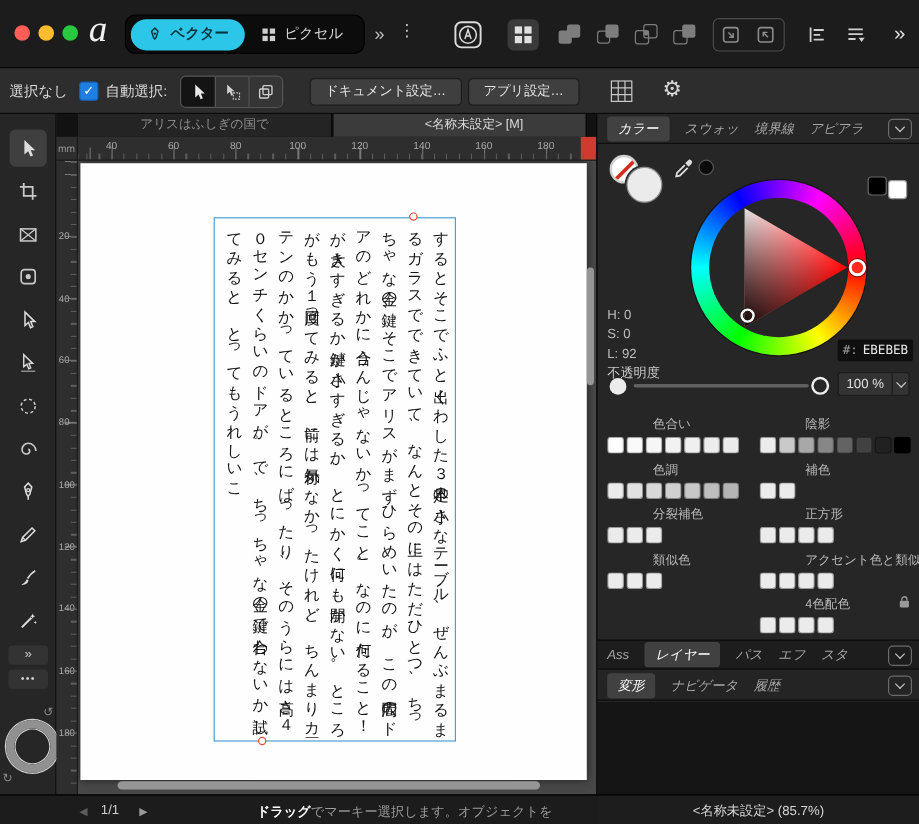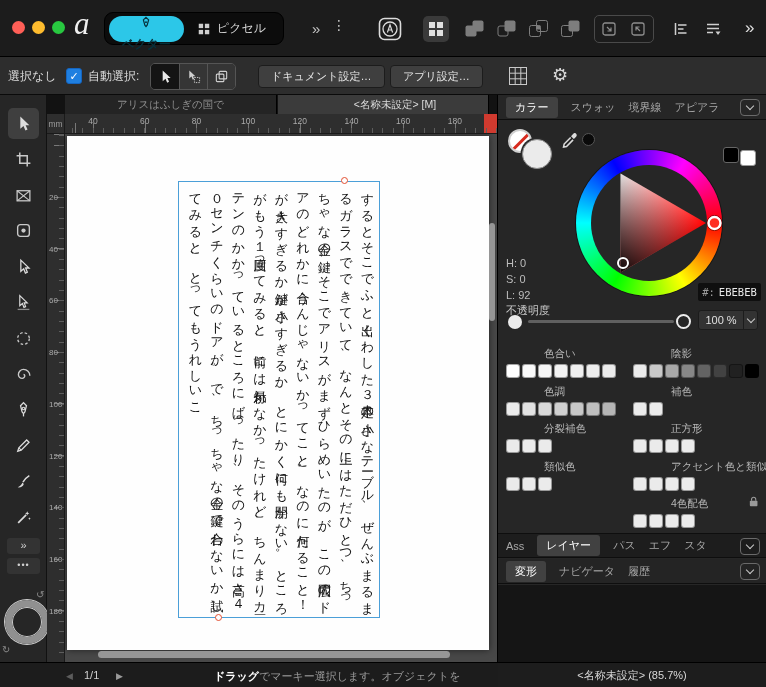--- a/index.html
+++ b/index.html
@@ -14,21 +14,21 @@
   .light{width:13px;height:13px;border-radius:50%;top:21px;}
   #light-close{left:12px;background:#ff5f57;}
   #light-min{left:32px;background:#febc2e;}
   #light-zoom{left:52px;background:#28c840;}
   #logo-a{left:74px;top:6px;font-family:"Liberation Serif","DejaVu Serif",serif;font-style:italic;
           font-size:31px;color:#f0f0f0;}
   #persona-bar{left:104px;top:12px;height:33px;background:#0c0c0c;border:1px solid #000;
                border-radius:9px;display:flex;align-items:center;padding:0 4px;}
   .persona{display:flex;align-items:center;gap:6px;height:26px;padding:0 13px;border-radius:13px;
            font-size:12px;color:#d8d8d8;cursor:default;}
-  .persona.active{background:#2cc7e8;color:#06323c;font-weight:bold;flex-direction:column;}
+  .persona.active{background:#2cc7e8;color:#06323c;font-weight:bold;}
   .tb-glyph{color:#c3c3c3;font-size:15px;line-height:1;}
   #tb-overflow1{left:312px;top:21px;}
   #tb-dots{left:332px;top:18px;font-size:14px;letter-spacing:0;}
   .tb-icon{top:16px;width:26px;height:26px;display:flex;align-items:center;justify-content:center;}
   .tb-icon.boxed{background:#3a3a3a;border-radius:5px;}
   #tb-group-insert{left:594px;top:15px;width:60px;height:28px;border:1px solid #4a4a4a;border-radius:5px;
                    display:flex;align-items:center;justify-content:space-around;}
   #tb-overflow2{left:745px;top:18px;font-size:17px;color:#e0e0e0;}
 
   
@@ -100,21 +100,21 @@
   #hscroll{left:33px;top:517px;width:352px;height:7px;background:#969696;border-radius:4px;}
 
   
   #divider{left:497px;top:95px;width:1px;height:592px;background:#000;}
   #rightpanel{left:498px;top:95px;width:268px;height:567px;background:#262626;}
   .ptab-row{position:absolute;left:0;width:268px;height:25px;display:flex;align-items:center;gap:13px;
         padding-left:8px;border-bottom:1px solid #0e0e0e;}
   #ptabs-color{top:0;background:#262626;}
   #ptabs-studio{top:438px;background:#1d1d1d;border-top:1px solid #0e0e0e;}
   #ptabs-transform{top:464px;background:#242424;text-align:center;}
-  .ptab{font-size:11px;color:#a8a8a8;white-space:nowrap;}
+  .ptab{font-size:11px;color:#a8a8a8;white-space:nowrap;font-style:italic;}
   .ptab.active{background:#414141;color:#fff;border-radius:3px;padding:3px 9px;}
   .chevbtn{position:absolute;right:6px;top:4px;width:20px;height:17px;border:1px solid #6a6a6a;border-radius:4px;
         display:flex;align-items:center;justify-content:center;}
   .chev{width:6px;height:6px;border-right:1.5px solid #c9c9c9;border-bottom:1.5px solid #c9c9c9;
         transform:rotate(45deg);margin-top:-3px;}
   #panel-empty{left:0;top:490px;width:268px;height:77px;background:#151515;}
 
   
   #stroke-well{left:10px;top:34px;width:24px;height:24px;border:2px solid #cfcfcf;border-radius:50%;background:#fff;overflow:hidden;}
   #stroke-well::after{content:"";position:absolute;left:-4px;top:9px;width:30px;height:2.5px;background:#d62b1f;

